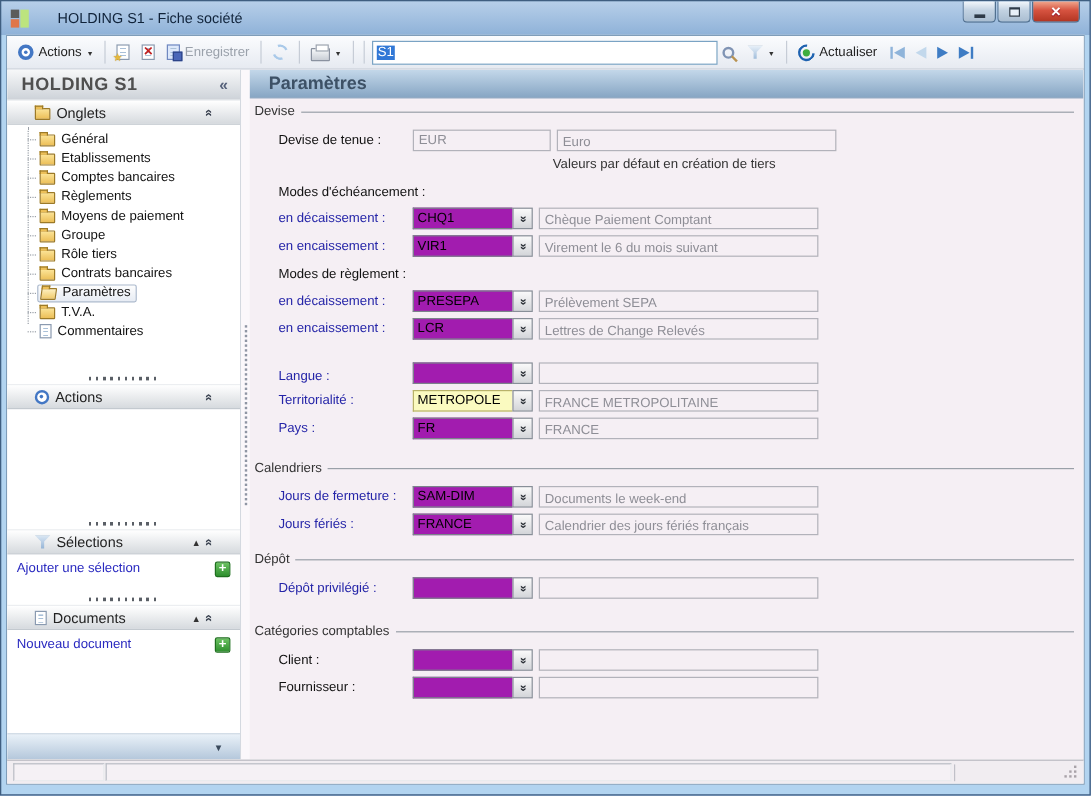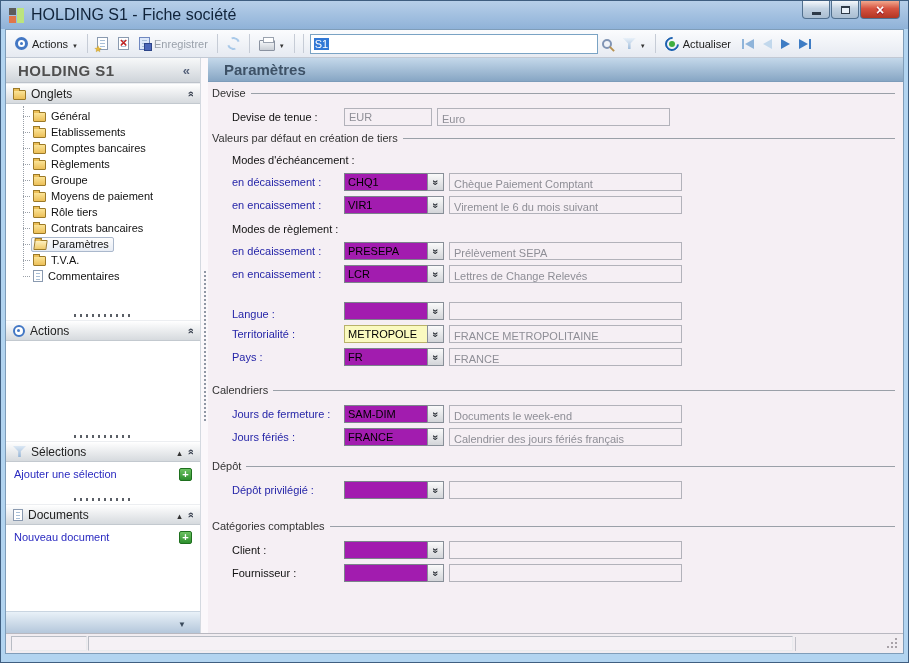--- a/index.html
+++ b/index.html
@@ -9,21 +9,21 @@
   .window { position:relative; width:909px; height:663px;
     background:linear-gradient(180deg,#b7cfe9 0,#8fb2d8 28px,#b2d4f0 28px,#b2d4f0 100%);
     border:1px solid #3f5e80; overflow:hidden; }
 
   
   .titlebar { position:absolute; top:0; left:0; right:0; height:28px; display:flex; align-items:center; padding:0 8px; }
   .app-icon { width:15px; height:15px; display:grid; grid-template-columns:7px 7px; grid-template-rows:7px 7px; gap:1px; }
   .app-icon .sq-gray { background:#5c5c5c; }
   .app-icon .sq-green { grid-column:2; grid-row:1/3; background:#bce47e; }
   .app-icon .sq-orange { background:#e0764a; }
-  .title-text { margin-left:7px; color:#10233a; font-size:16px; }
+  .title-text { margin-left:24px; color:#10233a; font-size:12px; }
   .win-buttons { position:absolute; top:0; right:8px; display:flex; gap:1px; }
   .wbtn { width:28px; height:18px; border:1px solid #51708f; border-top:none; border-radius:0 0 4px 4px;
     background:linear-gradient(#f4f8fc,#c2d2e2 45%,#a9bdd1); display:flex; align-items:center; justify-content:center; position:relative; }
   .wbtn.close { width:40px; background:linear-gradient(#f2a88e,#d65340 45%,#b23522); }
   .glyph-min { width:9px; height:3px; background:#2e3a48; margin-top:8px; }
   .glyph-max { width:9px; height:8px; border:1px solid #2e3a48; border-top-width:2px; background:#e8f0f8; }
   .glyph-close::before { content:"×"; color:#fff; font-size:14px; font-weight:bold; line-height:14px; text-shadow:0 1px 1px #802; }
 
   
   .inner { position:absolute; left:4px; right:4px; top:28px; bottom:8px; display:flex; flex-direction:column;
@@ -73,21 +73,21 @@
   
   .app-body { flex:1; display:flex; overflow:hidden; }
 
   
   .sidebar { width:195px; flex:0 0 195px; background:#fff; display:flex; flex-direction:column; border-right:1px solid #d4d9e0; }
   .sb-header { height:25px; flex:0 0 25px; background:linear-gradient(#f7f8f9,#cfd4da); border-bottom:1px solid #bcc2ca;
     display:flex; align-items:center; justify-content:space-between; padding:0 10px 0 12px; }
   .sb-title { font-size:15px; font-weight:bold; color:#4f4f4f; letter-spacing:0.5px; }
   .chev-left::before { content:"«"; color:#55617a; font-size:13px; font-weight:bold; }
   .panel-header { height:21px; flex:0 0 21px; background:linear-gradient(#ffffff,#d6dade); border-top:1px solid #eceef1;
-    border-bottom:1px solid #c3c9cf; display:flex; align-items:center; gap:5px; padding:0 7px; }
+    border-bottom:1px solid #c3c9cf; display:flex; align-items:center; gap:5px; padding:0 23px; }
   .panel-header .ph-label { flex:1; font-size:12px; color:#222; }
   .chev-up { display:inline-block; transform:rotate(-90deg); font-weight:bold; color:#3a4250; font-size:11px; }
   .chev-up::before { content:"»"; }
   .mini-up::before { content:"▴"; font-size:9px; color:#333; }
   .icon-folder { width:13px; height:10px; background:linear-gradient(#fbe396,#ecbf58); border:1px solid #9c7a28; border-radius:1px; position:relative; margin-top:2px; }
   .icon-folder::before { content:""; position:absolute; top:-3px; left:-1px; width:5px; height:2px; background:#ecbf58; border:1px solid #9c7a28; border-bottom:none; }
   .icon-folder.open { background:linear-gradient(#fdf0c0,#f0ca6a); transform:skewX(-8deg); }
   .icon-doc { width:10px; height:12px; background:#fff; border:1px solid #8a9ab0; position:relative; }
   .icon-doc::before { content:""; position:absolute; left:2px; right:2px; top:2px; height:7px;
     background:repeating-linear-gradient(180deg,#a9c0d8 0 1px,transparent 1px 3px); }
@@ -118,32 +118,32 @@
   
   .main { flex:1; background:#f5eff4; display:flex; flex-direction:column; overflow:hidden; }
   .main-header { height:24px; flex:0 0 24px; background:linear-gradient(#c4d8ea,#87a6c4); border-bottom:1px solid #7d9cba;
     display:flex; align-items:center; padding-left:16px; }
   .main-title { font-size:15px; font-weight:bold; color:#3d5166; }
   .form { flex:1; padding:2px 8px 0 0; overflow:hidden; }
   .legend { display:flex; align-items:center; gap:5px; margin-left:4px; height:14px; }
   .legend .lg-text { color:#333; white-space:nowrap; }
   .legend .lg-line { flex:1; border-top:1px solid #9aa0a8; margin-top:1px; }
   .m-devise { margin-top:2px; }
-  .m-tiers { margin-top:1px; }
+  .m-tiers { margin-top:1px;flex-direction:column; }
   .m-cal { margin-top:17px; }
   .m-depot { margin-top:13px; }
   .m-cat { margin-top:20px; }
   .sub-label { margin:9px 0 7px 24px; color:#111; }
   .frow { display:flex; align-items:center; height:18px; margin-bottom:5px; }
   .frow.first { margin-top:8px; }
   .frow.gap-top { margin-top:19px;align-items:flex-end; }
   .lbl { width:136px; padding-left:24px; color:#111; }
   .lbl.blue { color:var(--label-blue,#2525a8); }
   .field-h { height:18px; line-height:16px; }
-  .ro-input { width:88px; border:1px solid #b2b2ba; background:#f5eff4; color:#8e8e96; padding:0 4px; }
+  .ro-input { width:115px; border:1px solid #b2b2ba; background:#f5eff4; color:#8e8e96; padding:0 4px; }
   .desc { width:233px; margin-left:5px; border:1px solid #b2b2ba; background:#f5eff4; color:#8e8e96; padding:2px 4px;
     white-space:nowrap; overflow:hidden; }
   .combo { width:100px; display:flex; }
   .combo-val { flex:1; border:1px solid #7b838b; border-right:none; background:#a21caf; color:#000; padding:0 3px;
     height:18px; line-height:16px; white-space:nowrap; overflow:hidden; }
   .combo.hl .combo-val { background:var(--highlight,#fafac0); border-color:#b8b26a; }
   .combo-btn { width:17px; height:18px; background:linear-gradient(#fafafa,#d3d5d9); border:1px solid #888f98;
     display:flex; align-items:center; justify-content:center; }
   .dchev { display:inline-block; transform:rotate(90deg); font-weight:bold; font-size:10px; color:#2a2f36; }
   .dchev::before { content:"»"; }
@@ -271,25 +271,25 @@
           <div class="tree-item">
               <span class="icon-folder"></span>
               <span class="ti-label">Comptes bancaires</span>
             </div>
           <div class="tree-item">
               <span class="icon-folder"></span>
               <span class="ti-label">Règlements</span>
             </div>
           <div class="tree-item">
               <span class="icon-folder"></span>
+              <span class="ti-label">Moyens de paiement</span>
+            </div>
+          <div class="tree-item">
+              <span class="icon-folder"></span>
               <span class="ti-label">Groupe</span>
-            </div>
-          <div class="tree-item">
-              <span class="icon-folder"></span>
-              <span class="ti-label">Moyens de paiement</span>
             </div>
           <div class="tree-item">
               <span class="icon-folder"></span>
               <span class="ti-label">Rôle tiers</span>
             </div>
           <div class="tree-item">
               <span class="icon-folder"></span>
               <span class="ti-label">Contrats bancaires</span>
             </div>
           <div class="tree-item selected">

